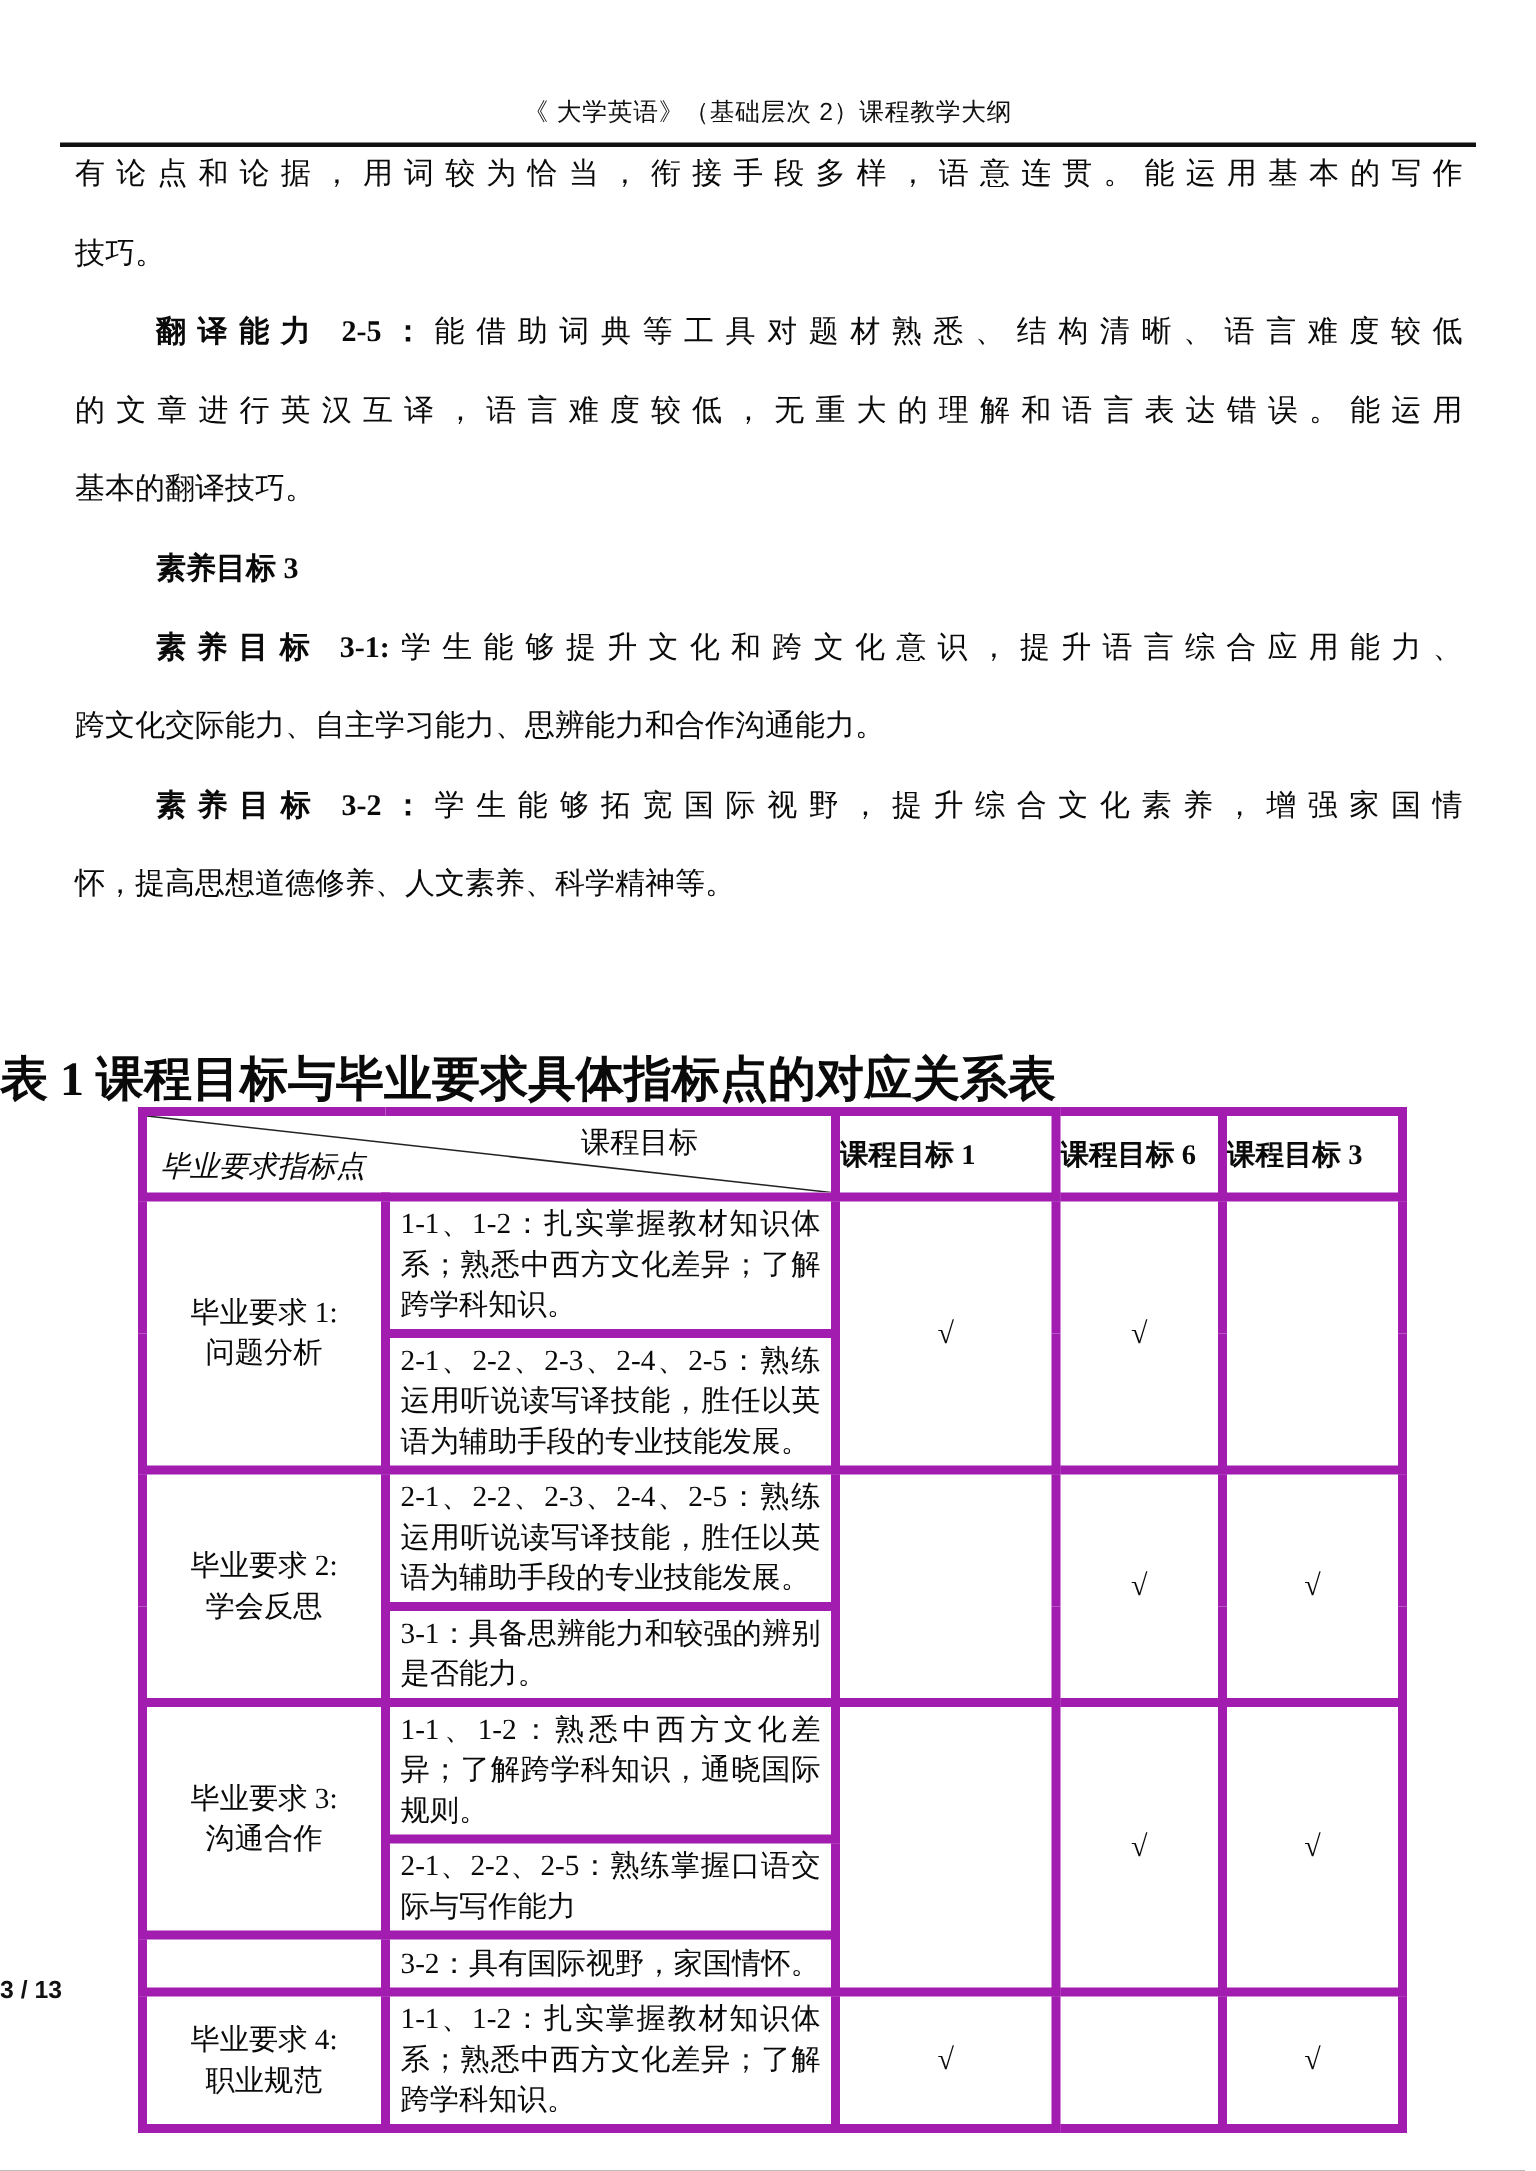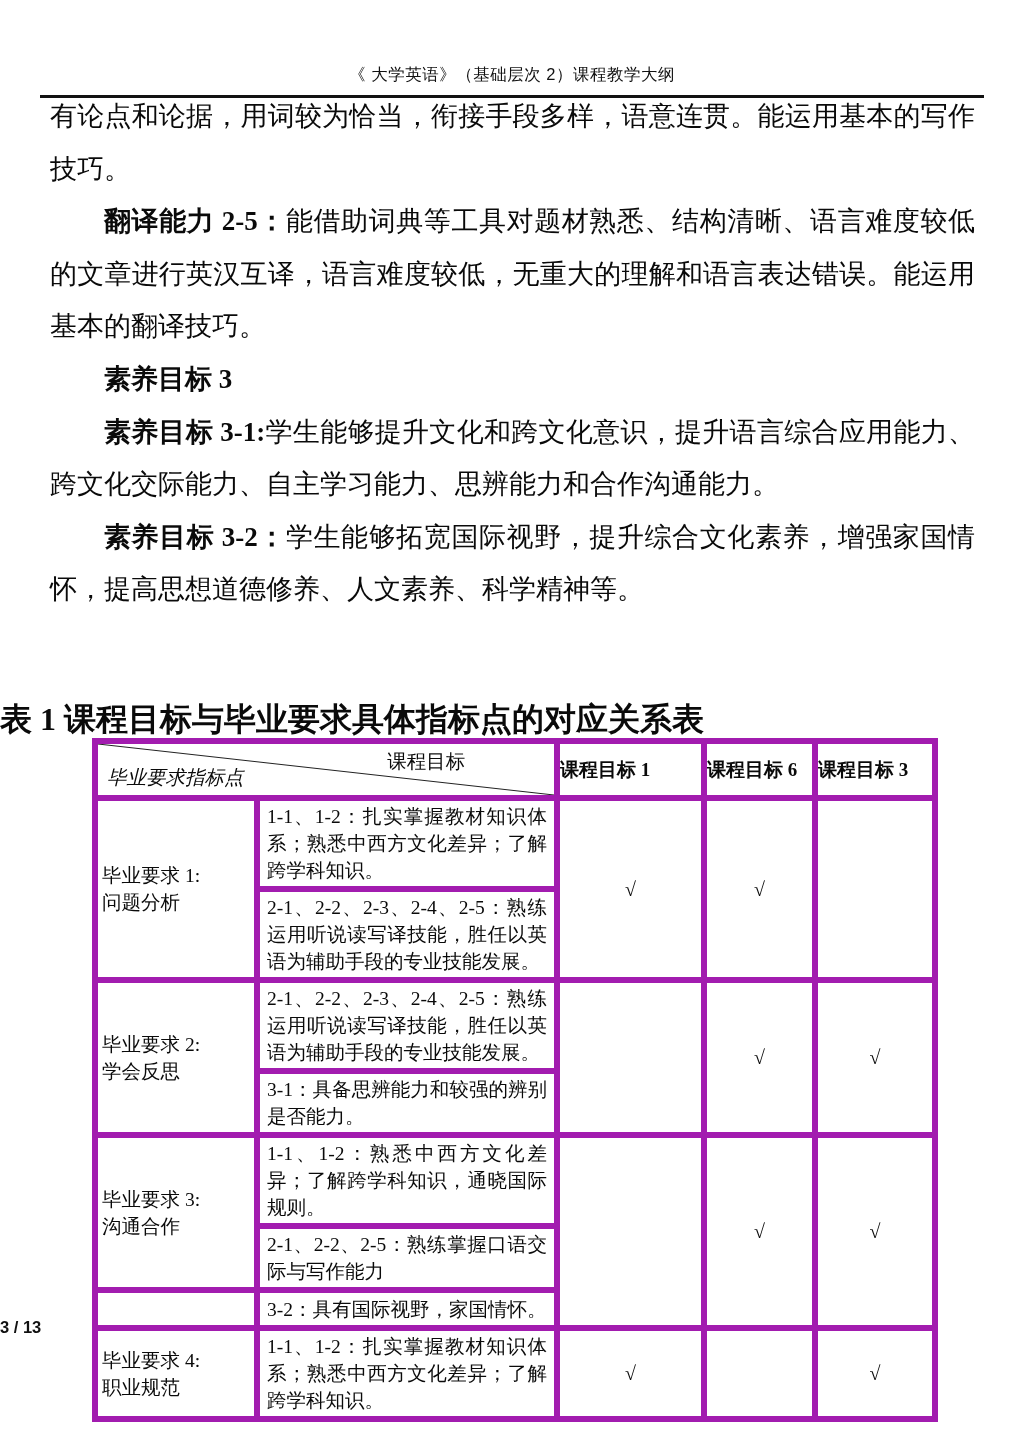--- a/index.html
+++ b/index.html
@@ -26,21 +26,21 @@
   }
   .head-rule {
     position: absolute;
     top: 95px; left: 40px; width: 944px; height: 3px;
     background: #111;
   }
   
   .body-text {
     position: absolute;
     top: 90px; left: 50px; width: 925px;
-    font-size: 27px;
+    font-size: 20px;
     line-height: 52.6px;
     color: #0a0a0a;
   }
   .bline { text-align: justify; text-align-last: justify; }
   .bline.last { text-align-last: left; }
   .bline.indent { text-indent: 54px; }
   .bline .lead { font-weight: bold; }
   
   .table-title {
     position: absolute;
@@ -84,21 +84,21 @@
     white-space: nowrap;
     font-size: 19.5px;
     font-style: italic;
   }
   td.goalhead {
     text-align: left;
     font-weight: bold;
     font-size: 19px;
   }
   td.req {
-    text-align: left;
+    text-align: center;
     line-height: 27px;
     padding: 2px 4px;
   }
   td.req span { display: block; }
   td.ind {
     padding: 2px 7px 2px 7px;
     line-height: 27px;
     text-align: justify;
     vertical-align: top;
   }

